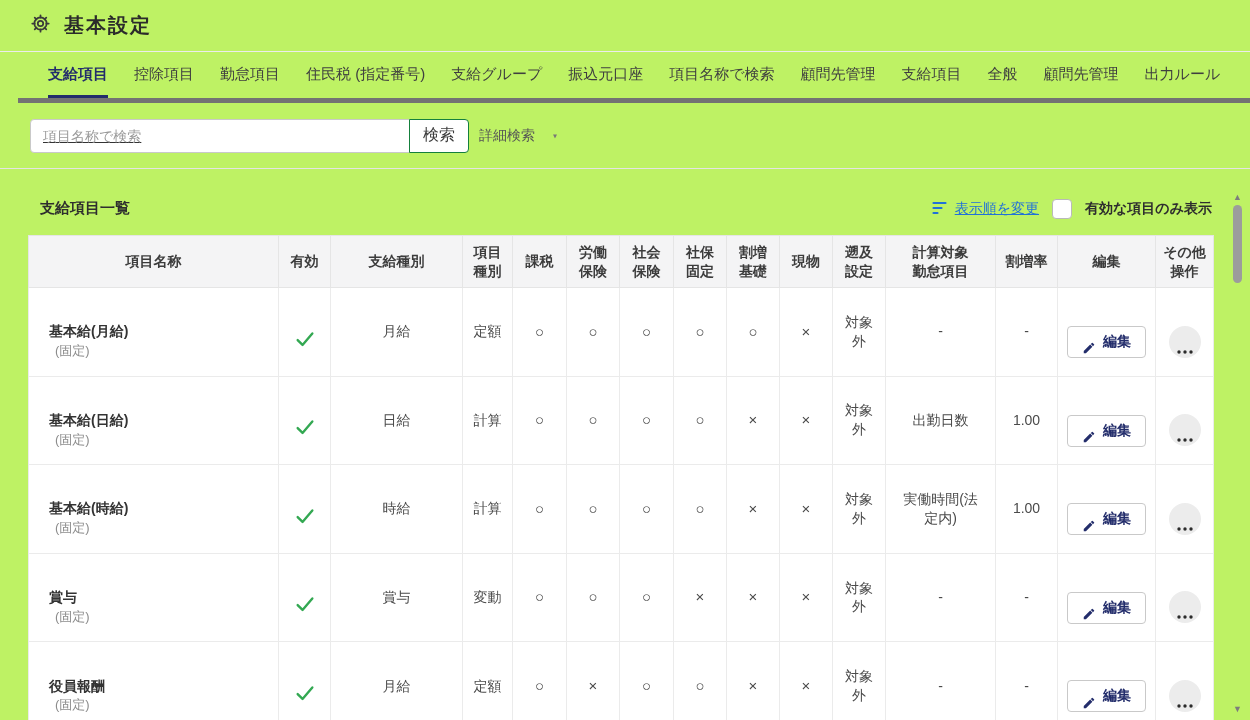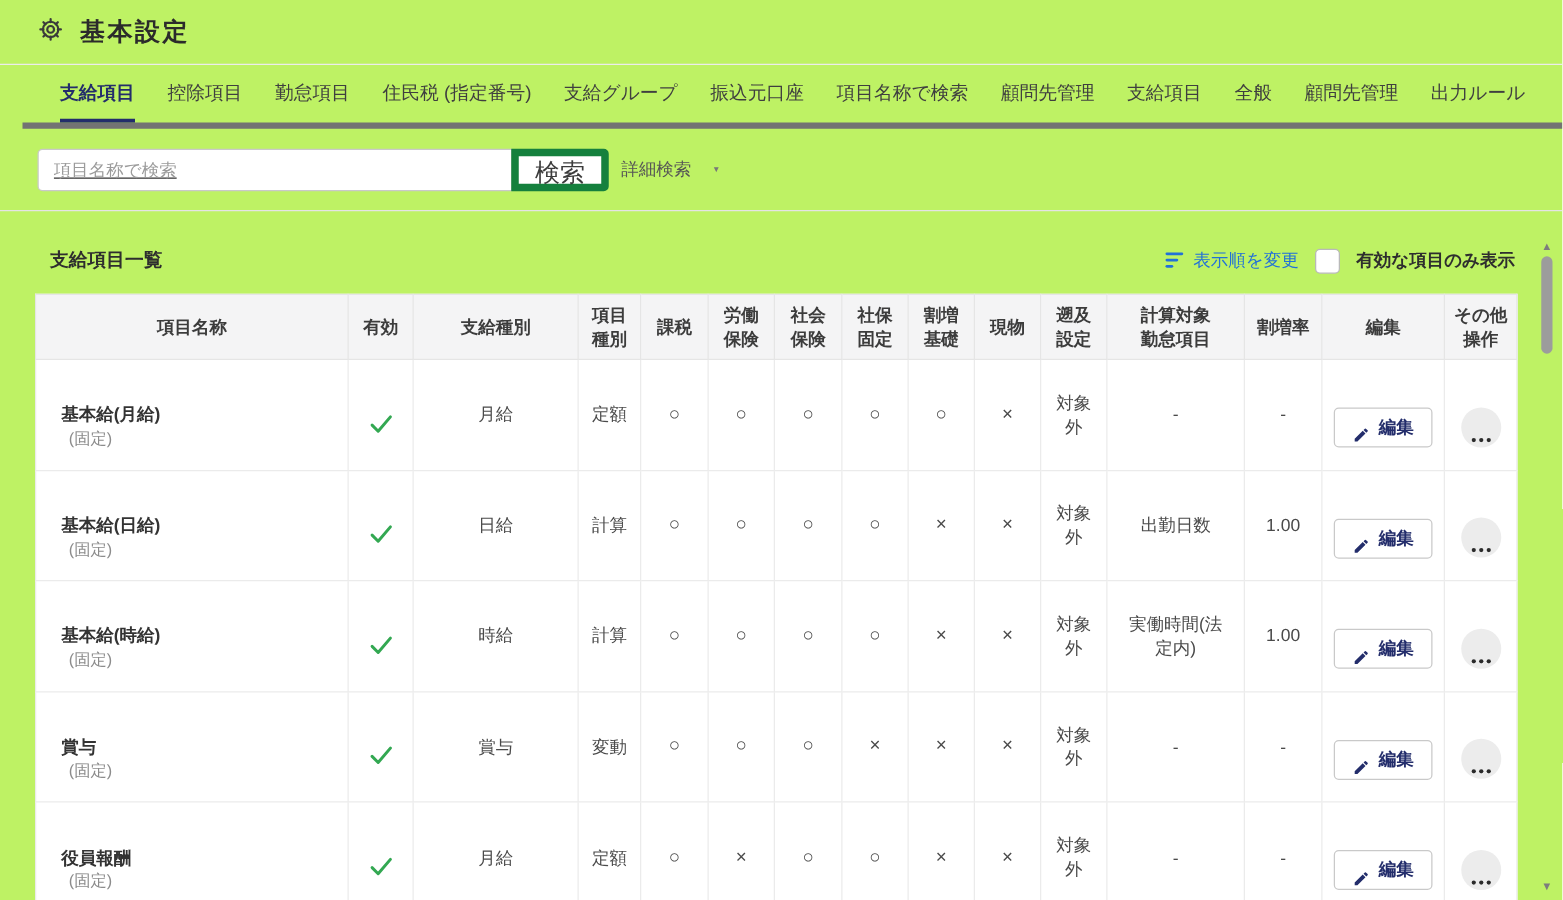--- a/index.html
+++ b/index.html
@@ -17,34 +17,34 @@
   
   .tab-bar { height:51px; display:flex; align-items:stretch; gap:26px; padding:0 30px; border-bottom:5px solid #737373;margin-left:18px; }
   .tab { display:flex; align-items:center; font-size:15px; color:#3f3f3f; border-bottom:3px solid transparent; padding-top:2px; cursor:pointer; white-space:nowrap; }
   .tab.active { color:#232d6b; font-weight:bold; border-bottom-color:#232d6b; }
 
   
   .toolbar { height:66px; display:flex; align-items:center; padding:0 23px 0 30px; border-bottom:1px solid #e4e4e4; }
   .search-group { display:flex; }
   .search-input { width:380px; height:34px; border:1px solid #c9c9c9; border-radius:4px 0 0 4px; padding:0 12px; font-size:14px; color:#333; outline:none;text-decoration:underline; }
   .search-input::placeholder { color:#9b9b9b; }
-  .search-btn { height:34px; padding:0 13px; margin-left:-1px; background:#fff; border:6px solid #15803d; border-radius:0 4px 4px 0; font-size:20px; color:#3c3c3c; cursor:pointer; font-family:inherit; }
+  .search-btn { height:34px; padding:0 13px; margin-left:-1px; background:#fff; border:1px solid #15803d; border-radius:0 4px 4px 0; font-size:16px; color:#3c3c3c; cursor:pointer; font-family:inherit; }
   .adv-search { margin-left:10px; font-size:14px; color:#565656; display:flex; align-items:center; gap:17px; cursor:pointer;font-family:Liberation Mono, monospace; }
   .caret { font-size:10px; color:#787878; }
   .toolbar-right { margin-left:auto; display:flex; align-items:center; gap:10px; }
   .annotation-box { border:4px solid #e60000; }
   .add-btn { display:block; height:30px; padding:0 12px; background:#3c7cdc; color:#fff; font-weight:bold; font-size:14px; border:none; border-radius:4px; cursor:pointer; font-family:inherit; }
   .bulk-btn { height:34px; padding:0 14px; background:#fff; border:1px solid #c5c5c5; border-radius:4px; color:#232d6b; font-weight:bold; font-size:14px; display:flex; align-items:center; gap:8px; cursor:pointer; font-family:inherit; }
   .plus-glyph { font-weight:normal; font-size:15px; }
 
   
   .list-header { display:flex; align-items:flex-start; padding:30px 38px 16px 40px; }
   .list-title { font-size:15px; font-weight:bold; color:#2e2e2e; }
   .list-controls { margin-left:auto; display:flex; align-items:center; gap:13px; }
-  .order-link { color:#2171d8; font-size:14px; display:flex; align-items:center; gap:7px; cursor:pointer; }
+  .order-link { color:#2171d8; font-size:14px; display:flex; align-items:center; gap:7px; cursor:pointer;text-decoration:underline; }
   .checkbox { width:20px; height:20px; border:1px solid #b9b9b9; border-radius:4px; background:#fff; cursor:pointer; }
   .active-only-label { font-size:14px; color:#2e2e2e; font-weight:600; }
 
   
   .item-table { table-layout:fixed; border-collapse:collapse; margin-left:28px; width:1185px; font-size:14px; background:#fff; }
   .item-table th { background:#f4f4f5; font-weight:600; color:#3c3c3c; height:52px; border:1px solid #e5e5e5; text-align:center; white-space:pre-line; line-height:1.35; padding:2px; }
   .item-table td { height:55px; border:1px solid #ebebeb; text-align:center; color:#4a4a4a; white-space:pre-line; line-height:1.35; padding:2px; }
   .item-table td.c-name { text-align:left; padding-left:20px; }
   .item-name { font-weight:bold; color:#333; }
   .item-note { color:#8c8c8c; font-size:13px; margin-left:6px; }

